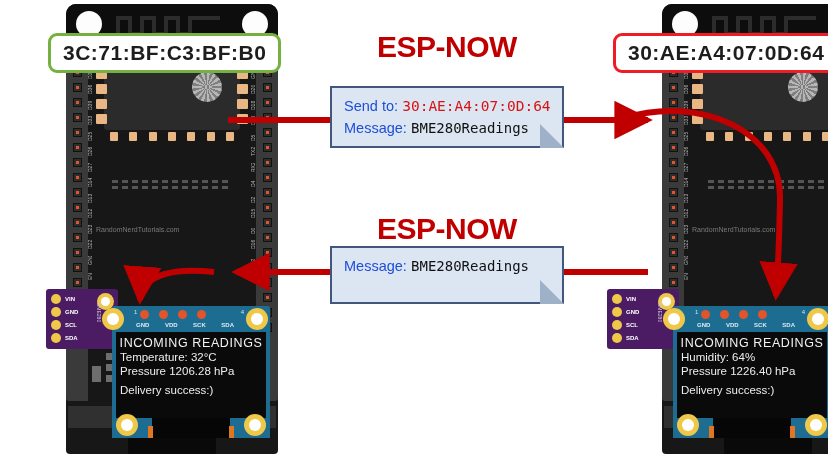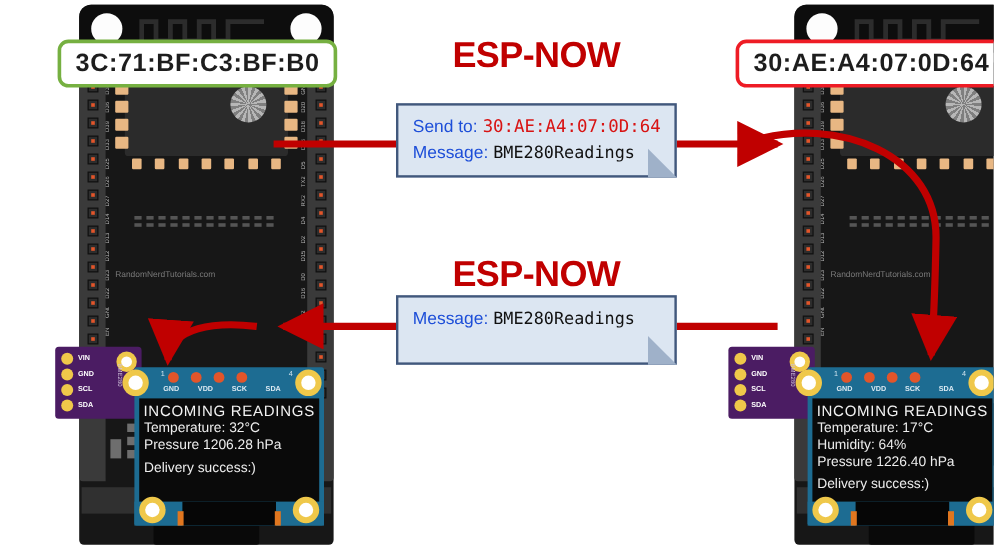--- a/index.html
+++ b/index.html
@@ -583,21 +583,20 @@
     <span>4</span>
   </div>
   <div class="hnames">
     <span>GND</span>
     <span>VDD</span>
     <span>SCK</span>
     <span>SDA</span>
   </div>
   <div class="screen">
     <div class="title">INCOMING  READINGS</div>
-    <div class="ln">Temperature: 17°C</div>
     <div class="ln">Humidity: 64%</div>
     <div class="ln">Pressure 1226.40 hPa</div>
     <div class="ln gap">Delivery success:)</div>
   </div>
   <div class="btmbar"></div>
   <div class="btmblack"></div>
   <div class="orange l"></div>
   <div class="orange r"></div>
   <div class="ohole bl"></div>
   <div class="ohole br"></div>

